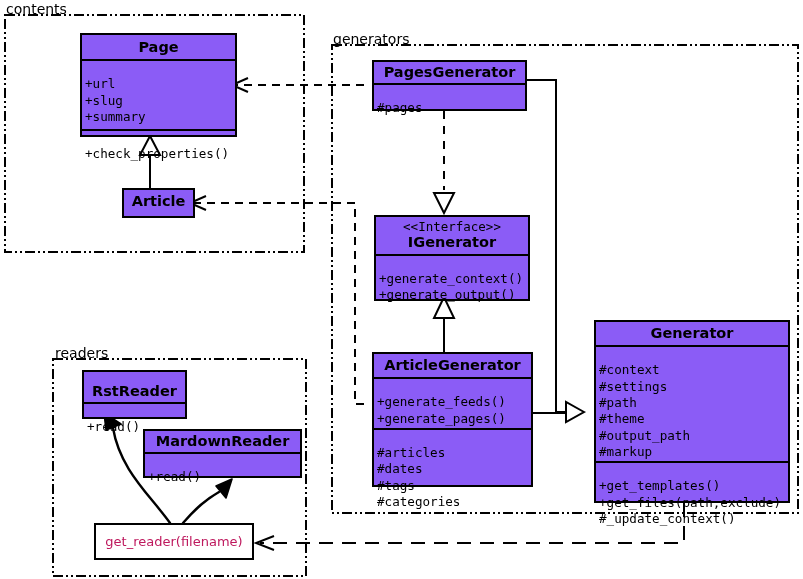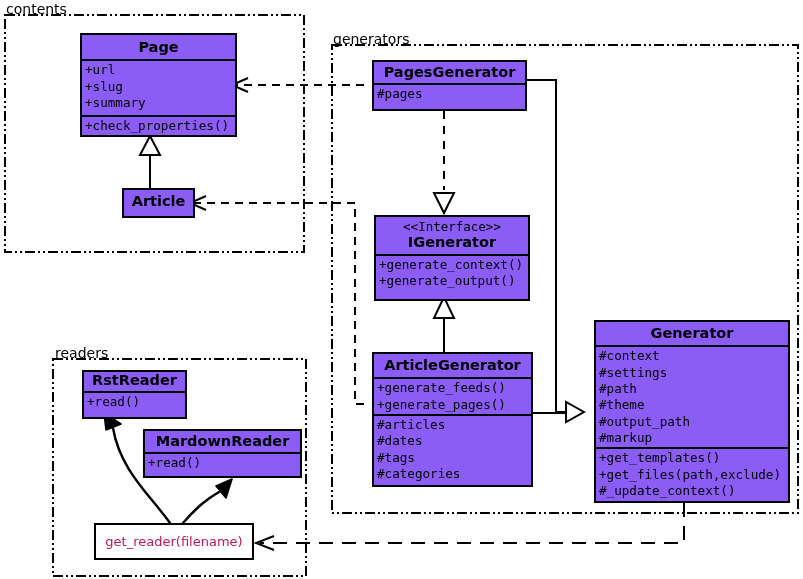--- a/index.html
+++ b/index.html
@@ -61,21 +61,21 @@
     line-height: 1.15;
     color: #000;
     display: block;
   }
   .cls-sec {
     border-top: 2px solid #000;
     font-family: "DejaVu Sans Mono", monospace;
     font-size: 12.6px;
     line-height: 1.30;
     color: #000;
-    padding: 1px 0 1px 3px;
+    padding: 15px 0 1px 3px;
     white-space: nowrap;
   }
   .cls-sec div { white-space: nowrap; }
   .plain-box {
     position: absolute;
     box-sizing: border-box;
     border: 2px solid #000;
     background: #fff;
     z-index: 5;
     font-family: "DejaVu Sans", sans-serif;
@@ -229,21 +229,21 @@
       <div>#markup</div>
     </div>
     <div class="cls-sec">
       <div>+get_templates()</div>
       <div>+get_files(path,exclude)</div>
       <div>#_update_context()</div>
     </div>
   </div>
 
   <div class="cls" style="left:74px; top:370px; width:105px; height:49px;">
-    <div class="cls-name" style="padding:0 4px 3px;">RstReader</div>
+    <div class="cls-name" style="padding:11px 4px 3px;">RstReader</div>
     <div class="cls-sec">
       <div>+read()</div>
     </div>
   </div>
 
   <div class="cls" style="left:135px; top:429px; width:159px; height:49px;">
     <div class="cls-name" style="padding:2px 4px 3px;">MardownReader</div>
     <div class="cls-sec">
       <div>+read()</div>
     </div>

